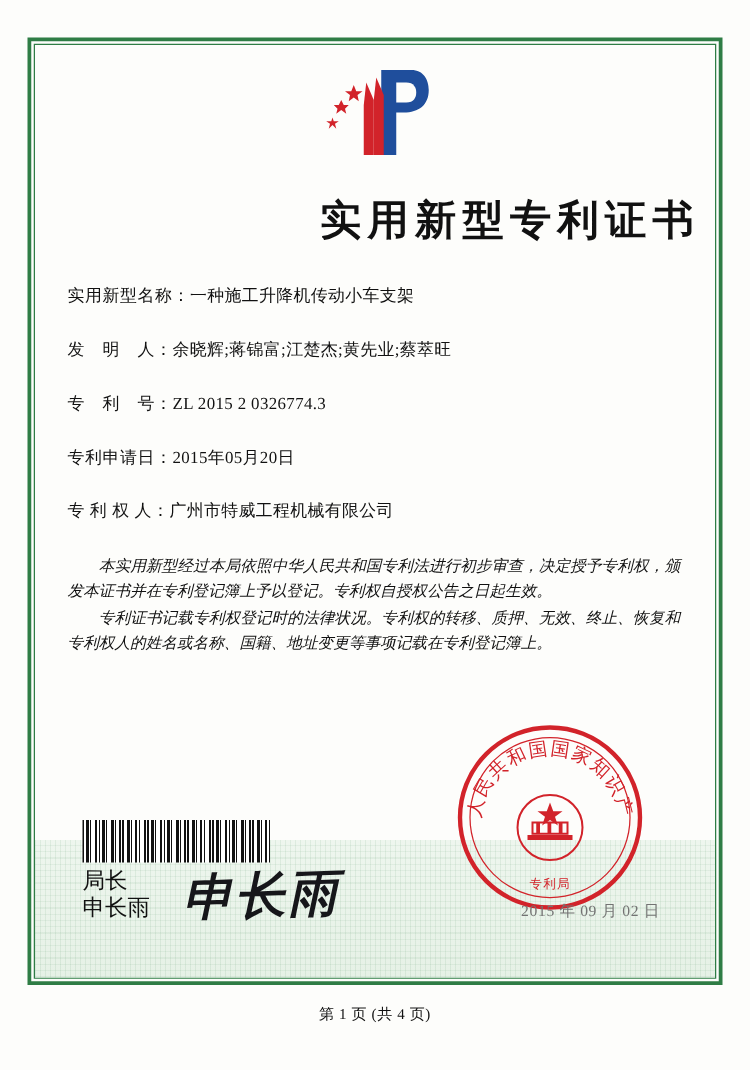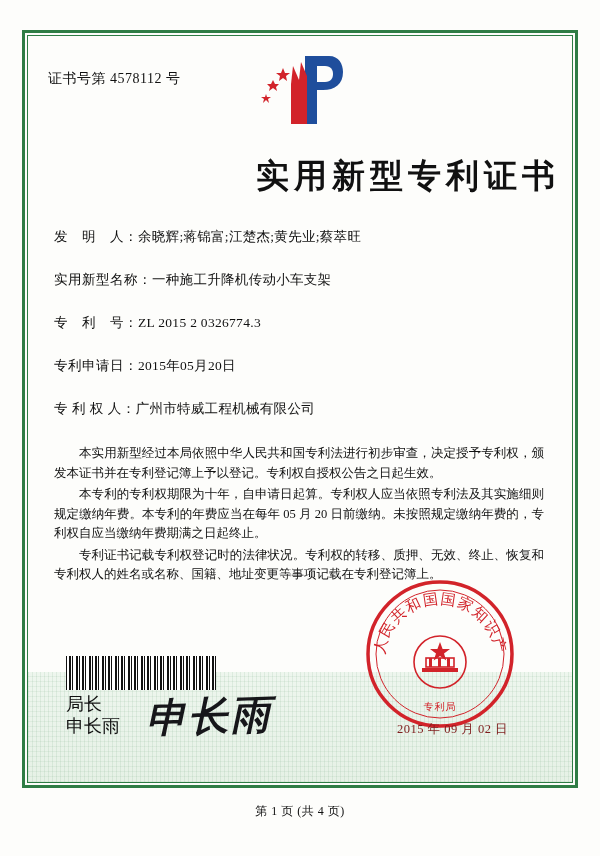--- a/index.html
+++ b/index.html
@@ -154,20 +154,21 @@
     padding-left: 14px;
     padding-right: 16px;
     font-size: 12.5px;
     line-height: 19.5px;
     text-align: justify;
     color: #111;
   }
   .body-text p {
     margin: 0 0 2px 0;
     text-indent: 2em;
+    font-style: italic;
   }
 
   
   .barcode {
     position: absolute;
     left: 26px;
     bottom: 86px;
     width: 150px;
     height: 34px;
     background:
@@ -224,24 +225,24 @@
     width: 152px;
     text-align: center;
     color: #d2232a;
     font-size: 10px;
     letter-spacing: 1px;
     margin-top: 37px;
   }
 
   .issue-date-stamp {
     position: absolute;
-    right: 52px;
+    right: 32px;
     bottom: 38px;
     font-size: 12.5px;
-    color: #7f1d1d;
+    color: #737373;
     letter-spacing: 0.5px;
   }
 
   .footer-page {
     position: absolute;
     left: 0;
     right: 0;
     bottom: 36px;
     text-align: center;
     font-size: 12px;
@@ -254,59 +255,57 @@
 
 <div class="certificate">
 
   <div class="border-outer"></div>
   <div class="border-inner"></div>
   <div class="bottom-band"></div>
 
   <div class="content">
 
     <div class="header-row">
-      <div class="cert-number">证书号第 4578112 号</div>
 
       <div class="logo">
         <svg width="90" height="80" viewBox="0 0 90 80" xmlns="http://www.w3.org/2000/svg">
           <path d="M50 6 L74 6 C84 6 88 14 88 22 C88 34 80 40 68 40 L62 40 L62 74 L50 74 Z" fill="#1f4e9c"></path>
           <path d="M62 16 L62 32 L70 32 C76 32 78 28 78 24 C78 20 76 16 70 16 Z" fill="#fdfdfb"></path>
           <path d="M46 12 L52 26 L52 74 L44 74 L44 30 Z" fill="#d2232a"></path>
           <path d="M38 16 L44 30 L44 74 L36 74 L36 34 Z" fill="#d2232a"></path>
           <polygon points="28,18 30,23 35,23 31,26 32,31 28,28 24,31 25,26 21,23 26,23" fill="#d2232a"></polygon>
           <polygon points="18,30 20,34 24,34 21,37 22,41 18,38 14,41 15,37 12,34 16,34" fill="#d2232a"></polygon>
           <polygon points="11,44 12,47 16,47 13,49 14,53 11,50 8,53 9,49 6,47 10,47" fill="#d2232a"></polygon>
         </svg>
       </div>
 
     </div>
 
     <div class="doc-title">实用新型专利证书</div>
 
     <div class="fields">
       <div class="field-row">
+        <span class="field-label">实用新型名称：</span><span class="field-value">一种施工升降机传动小车支架</span>
+      </div>
+      <div class="field-row">
         <span class="field-label">发　明　人：</span><span class="field-value">余晓辉;蒋锦富;江楚杰;黄先业;蔡萃旺</span>
-      </div>
-      <div class="field-row">
-        <span class="field-label">实用新型名称：</span><span class="field-value">一种施工升降机传动小车支架</span>
       </div>
       <div class="field-row">
         <span class="field-label">专　利　号：</span><span class="field-value">ZL 2015 2 0326774.3</span>
       </div>
       <div class="field-row">
         <span class="field-label">专利申请日：</span><span class="field-value">2015年05月20日</span>
       </div>
       <div class="field-row">
         <span class="field-label">专 利 权 人：</span><span class="field-value">广州市特威工程机械有限公司</span>
       </div>
     </div>
 
     <div class="body-text">
       <p>本实用新型经过本局依照中华人民共和国专利法进行初步审查，决定授予专利权，颁发本证书并在专利登记簿上予以登记。专利权自授权公告之日起生效。</p>
-      <p>本专利的专利权期限为十年，自申请日起算。专利权人应当依照专利法及其实施细则规定缴纳年费。本专利的年费应当在每年 05 月 20 日前缴纳。未按照规定缴纳年费的，专利权自应当缴纳年费期满之日起终止。</p>
       <p>专利证书记载专利权登记时的法律状况。专利权的转移、质押、无效、终止、恢复和专利权人的姓名或名称、国籍、地址变更等事项记载在专利登记簿上。</p>
     </div>
 
     <div class="barcode"></div>
 
     <div class="sig-block">
       <div class="sig-labels">
         <div>局长</div>
         <div>申长雨</div>
       </div>

